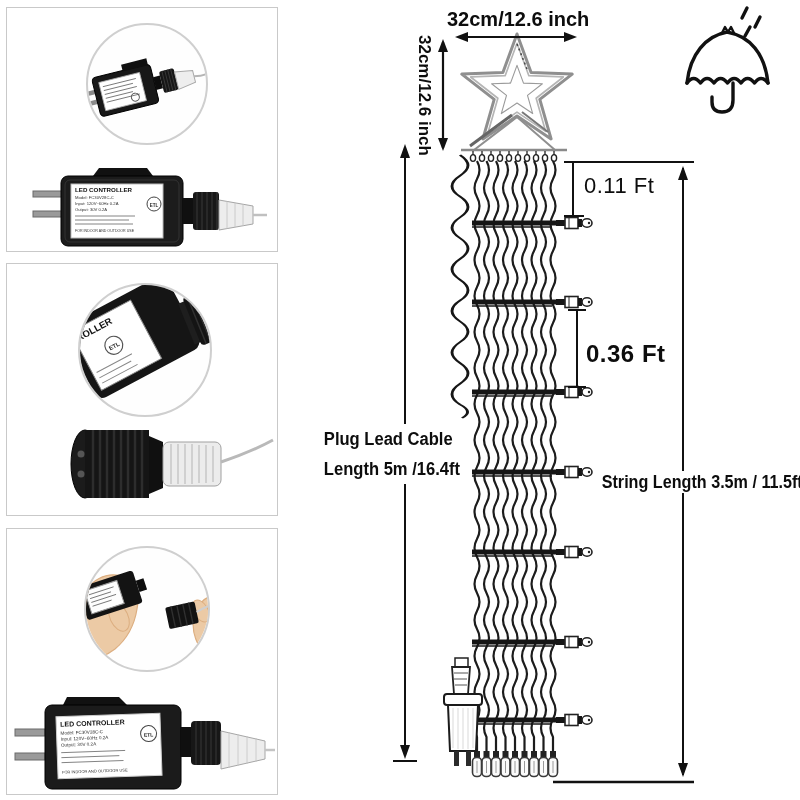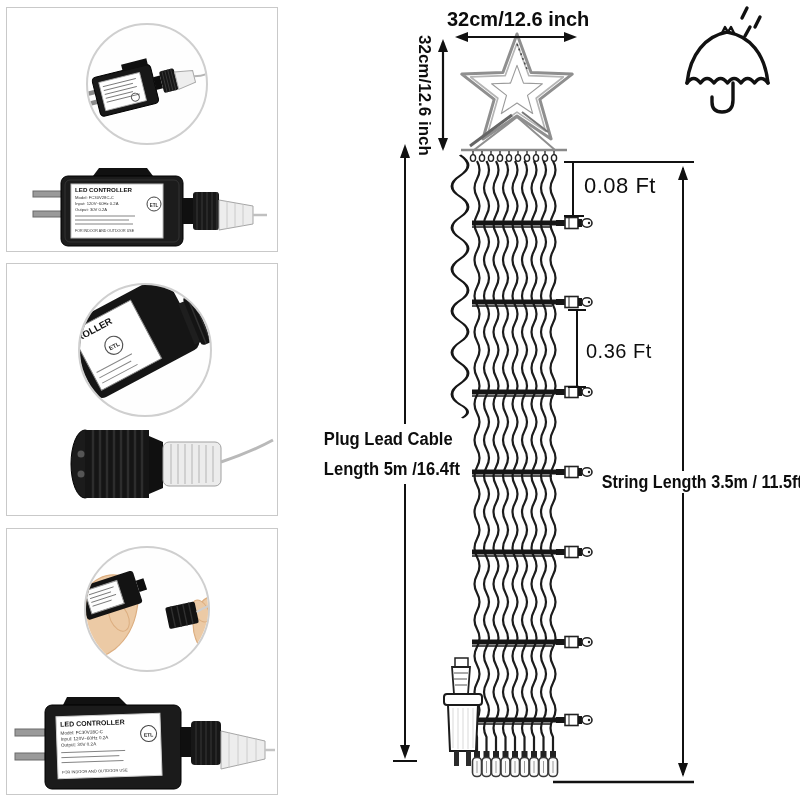--- a/index.html
+++ b/index.html
@@ -9,21 +9,21 @@
   .p1{top:7px;height:243px;}
   .p2{top:263px;height:251px;}
   .p3{top:528px;height:265px;}
   .panel svg{display:block;width:100%;height:100%;}
   .diagram-svg{position:absolute;left:0;top:0;}
   .lbl{position:absolute;color:#0d0d0d;white-space:nowrap;line-height:1.18;z-index:5;}
   .bglab{background:#ffffff;padding:0 2px;}
   .top-width{left:447px;top:8px;width:140px;text-align:center;font-size:20px;font-weight:bold;}
   .left-height{left:414px;top:35px;writing-mode:vertical-rl;font-size:17px;font-weight:bold;height:124px;}
   .drop1{left:584px;top:173px;font-size:22px;font-weight:400;letter-spacing:.5px;}
-  .drop2{left:586px;top:340px;font-size:20px;font-weight:400;letter-spacing:.5px;}
+  .drop2{left:586px;top:340px;font-size:24px;font-weight:700;letter-spacing:.5px;}
   .leadlab{left:322px;top:424px;font-size:18px;font-weight:bold;transform:scaleX(.92);
            transform-origin:left top;line-height:30px;}
   .stringlab{left:600px;top:471px;font-size:19px;font-weight:bold;transform:scaleX(.85);
            transform-origin:left top;}
   .tiny-label-line{stroke:#777;stroke-width:.9;}
 </style>
 </head>
 <body>
 
 <div class="stage">
@@ -311,21 +311,21 @@
       <path d="M722,33 l3,-6 l3,5 l3,-5 l3,6" stroke-width="2.4"></path>
       <path d="M733,83 L733,100 Q733,112 722,112 Q712,112 712,102 L712,97"></path>
       <path d="M742,18 L747,8"></path>
       <path d="M755,27 L760,17"></path>
       <path d="M745,36 L750,27"></path>
     </g>
   </svg>
 
   <div class="lbl top-width">32cm/12.6 inch</div>
   <div class="lbl left-height">32cm/12.6 inch</div>
-  <div class="lbl drop1">0.08 Ft</div>
+  <div class="lbl drop1">0.11 Ft</div>
   <div class="lbl drop2">0.36 Ft</div>
   <div class="lbl leadlab bglab">
     <div>Plug Lead Cable</div>
     <div>Length 5m /16.4ft</div>
   </div>
   <div class="lbl stringlab bglab">String Length 3.5m / 11.5ft</div>
 
 </div>
 
 </body></html>

